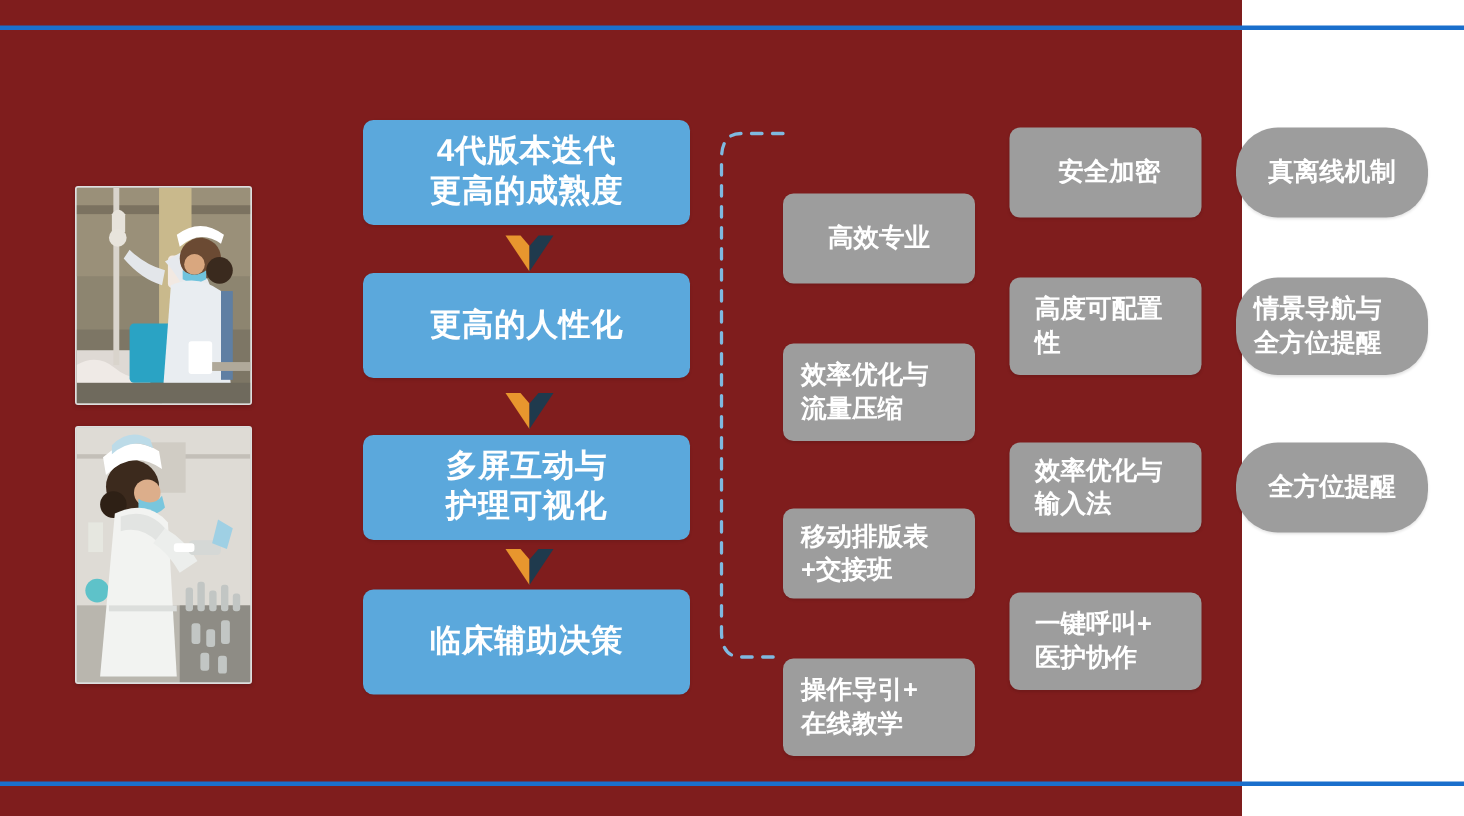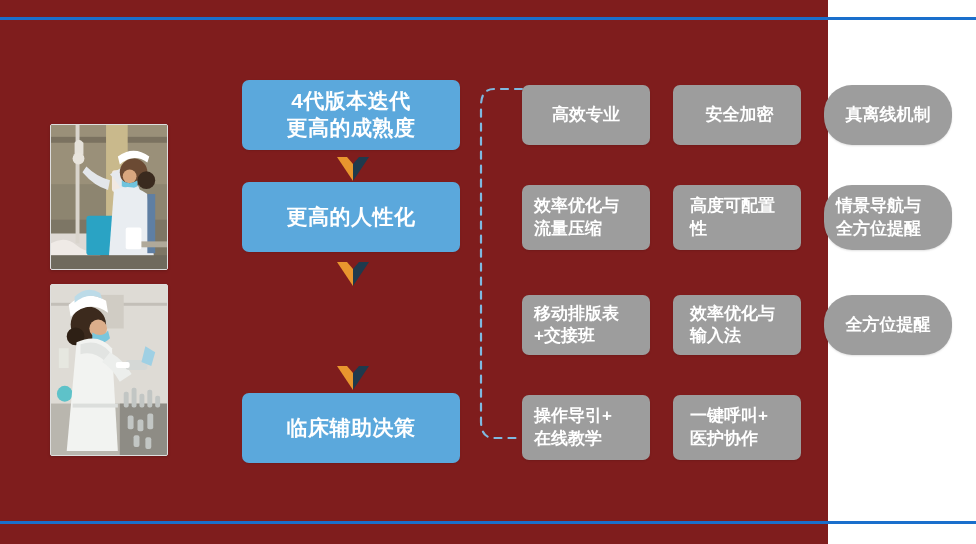--- a/index.html
+++ b/index.html
@@ -90,21 +90,21 @@
     line-height: 1.30;
     padding: 0 12px;
     display: flex;
     align-items: center;
     box-shadow: 0 1px 2px rgba(0,0,0,0.12);
     white-space: pre-line;
   }
   .gbox.center { justify-content: center; text-align: center; }
   .gbox.left { justify-content: flex-start; text-align: left; }
 
-  .col-1 { left: 522px; }
+  .col-1 { left: 522px; margin-top: 44px; }
   .col-2 { left: 673px; padding-left: 17px; }
   .col-3 { left: 824px; border-radius: 28px; }
 
   .row-1 { top: 85px;  height: 60px; }
   .row-2 { top: 185px; height: 65px; }
   .row-3 { top: 295px; height: 60px; }
   .row-4 { top: 395px; height: 65px; }
 </style>
 </head>
 <body>
@@ -177,20 +177,22 @@
       <rect x="22" y="120" width="46" height="4" fill="#dcdedc"></rect>
       <rect x="76" y="76" width="22" height="10" rx="3" fill="#d5d8d6"></rect>
       <path d="M96 62 l10 6 l-4 14 l-10 -4 z" fill="#9fd0e4"></path>
       <rect x="66" y="78" width="14" height="6" rx="2" fill="#ffffff"></rect>
     </svg>
   </div>
 
   <div class="flow-box b1">4代版本迭代
 更高的成熟度</div>
   <div class="flow-box b2">更高的人性化</div>
+  <div class="flow-box b3">多屏互动与
+护理可视化</div>
   <div class="flow-box b4">临床辅助决策</div>
 
   <div class="chevron c1">
     <svg viewBox="0 0 36 26">
       <path d="M2 2 L18 26 L18 9 L12 2 Z" fill="#E8962E"></path>
       <path d="M34 2 L18 26 L18 9 L24 2 Z" fill="#1F3A4D"></path>
     </svg>
   </div>
   <div class="chevron c2">
     <svg viewBox="0 0 36 26">

